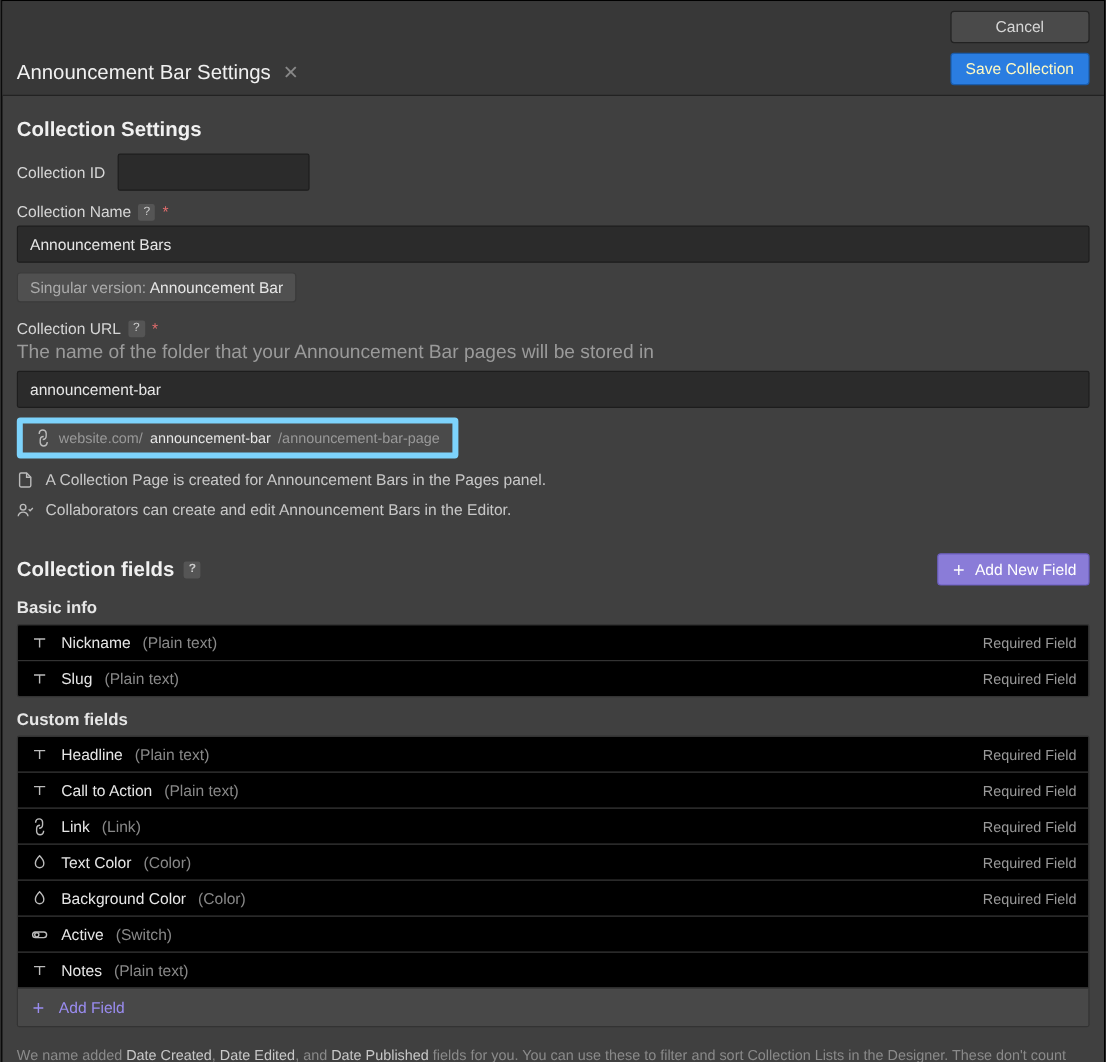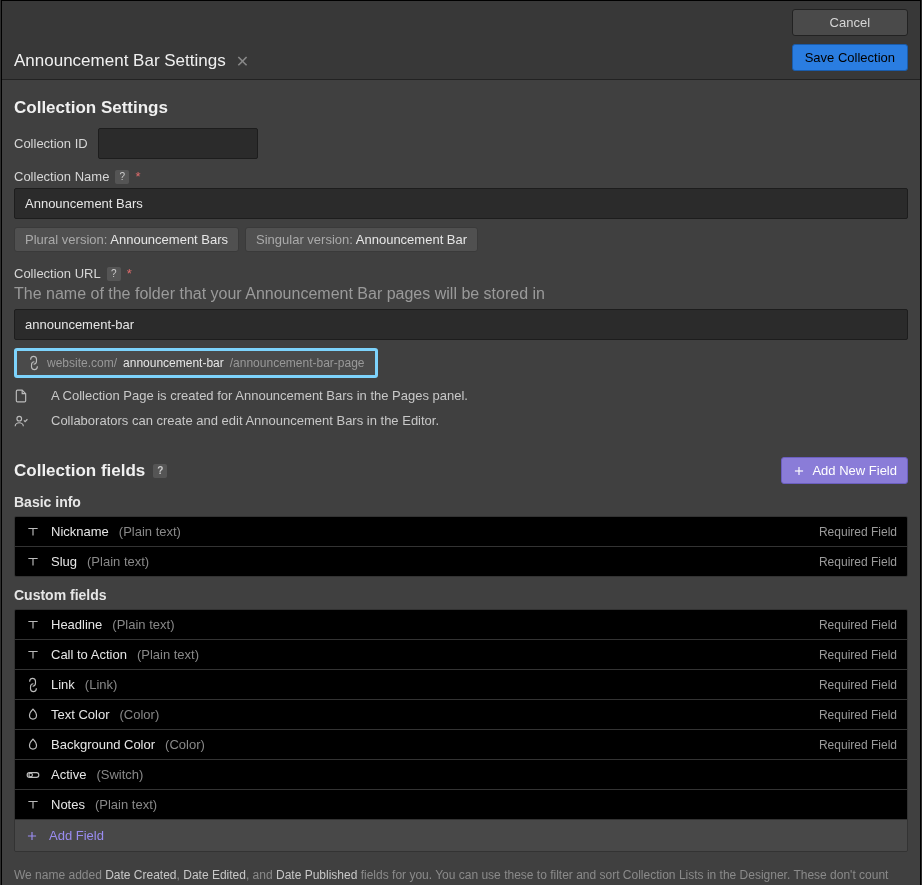--- a/index.html
+++ b/index.html
@@ -41,21 +41,21 @@
   }
   .header-buttons { display: flex; gap: 8px; flex-direction: column; }
   .btn {
     padding: 5px 12px;
     font-size: 13px;
     border-radius: 3px;
     cursor: pointer;
     border: 1px solid #222;
   }
   .btn-cancel { background: #4a4a4a; color: #d6d6d6; }
-  .btn-primary { background: #2a7de1; color: #000000; border-color:#1a5cab; }
+  .btn-primary { background: #2a7de1; color: #fef9c3; border-color:#1a5cab; }
   .btn-purple { background: #8a7cd8; color: #ffffff; border-color:#6c5fc0; display:flex; align-items:center; gap:6px; padding:5px 10px; }
   .body { padding: 12px 12px 16px 12px; }
   h2.section-title { font-size: 17px; font-weight: 600; color: #f0f0f0; margin: 6px 0 10px 0; display:flex; align-items:center; gap:8px;}
   .row-label { display:flex; align-items:center; gap:6px; color:#d6d6d6; font-size:13px; margin-bottom:4px;}
   .help-badge {
     display:inline-flex; align-items:center; justify-content:center;
     width:14px; height:14px; background:#555; color:#ccc; font-size:10px;
     border-radius:2px;
   }
   .req-star { color:#e06c6c; }
@@ -65,26 +65,26 @@
   }
   .text-input.small { width:160px; }
   .pill-row { display:flex; gap:6px; margin-top:8px; }
   .pill {
     background:#505050; border:1px solid #3a3a3a; border-radius:3px;
     padding:4px 10px; font-size:13px; color:#aaa;
   }
   .pill b { color:#e6e6e6; font-weight:400; }
   .muted-note { color:#9a9a9a; font-size:16px; margin-top:4px; }
   .url-preview {
-    background:#4a4a4a; border:3px solid #7dd3fc; border-radius:3px;
+    background:#4a4a4a; border:5px solid #7dd3fc; border-radius:3px;
     padding:5px 10px; font-size:12px; color:#999; display:inline-flex; align-items:center; gap:6px;
     margin-top:8px;
   }
   .url-preview .strong { color:#e6e6e6; }
-  .info-line { display:flex; align-items:center; gap:23px; color:#c8c8c8; font-size:13px; margin-top:10px;}
+  .info-line { display:flex; align-items:center; gap:10px; color:#c8c8c8; font-size:13px; margin-top:10px;}
   .icon-svg { width:14px; height:14px; flex-shrink:0; }
   .icon-svg path, .icon-svg rect, .icon-svg circle, .icon-svg line, .icon-svg polyline { stroke:#bbb; fill:none; stroke-width:2; }
   .fields-header { display:flex; align-items:center; justify-content:space-between; margin-top:29px; margin-bottom:8px;}
   h3.group-title { font-size:14px; font-weight:600; color:#e6e6e6; margin:10px 0 6px 0; }
   .field-list { border:1px solid #333; border-radius:2px; overflow:hidden; }
   .field-row {
     display:flex; align-items:center; justify-content:space-between;
     background:#000000; border-top:1px solid #333; padding:7px 10px;
     font-size:13px;
   }
@@ -136,23 +136,20 @@
     </div>
 
     <div class="row-label">
       <span>Collection Name</span>
       <span class="help-badge">?</span>
       <span class="req-star">*</span>
     </div>
     <input class="text-input" type="text" value="Announcement Bars" style="">
 
     <div class="pill-row">
-      <div class="pill">
-        <span>Plural version: </span><b>Announcement Bars</b>
-      </div>
       <div class="pill">
         <span>Singular version: </span><b>Announcement Bar</b>
       </div>
     </div>
 
     <div class="spacer"></div>
 
     <div class="row-label">
       <span>Collection URL</span>
       <span class="help-badge">?</span>

